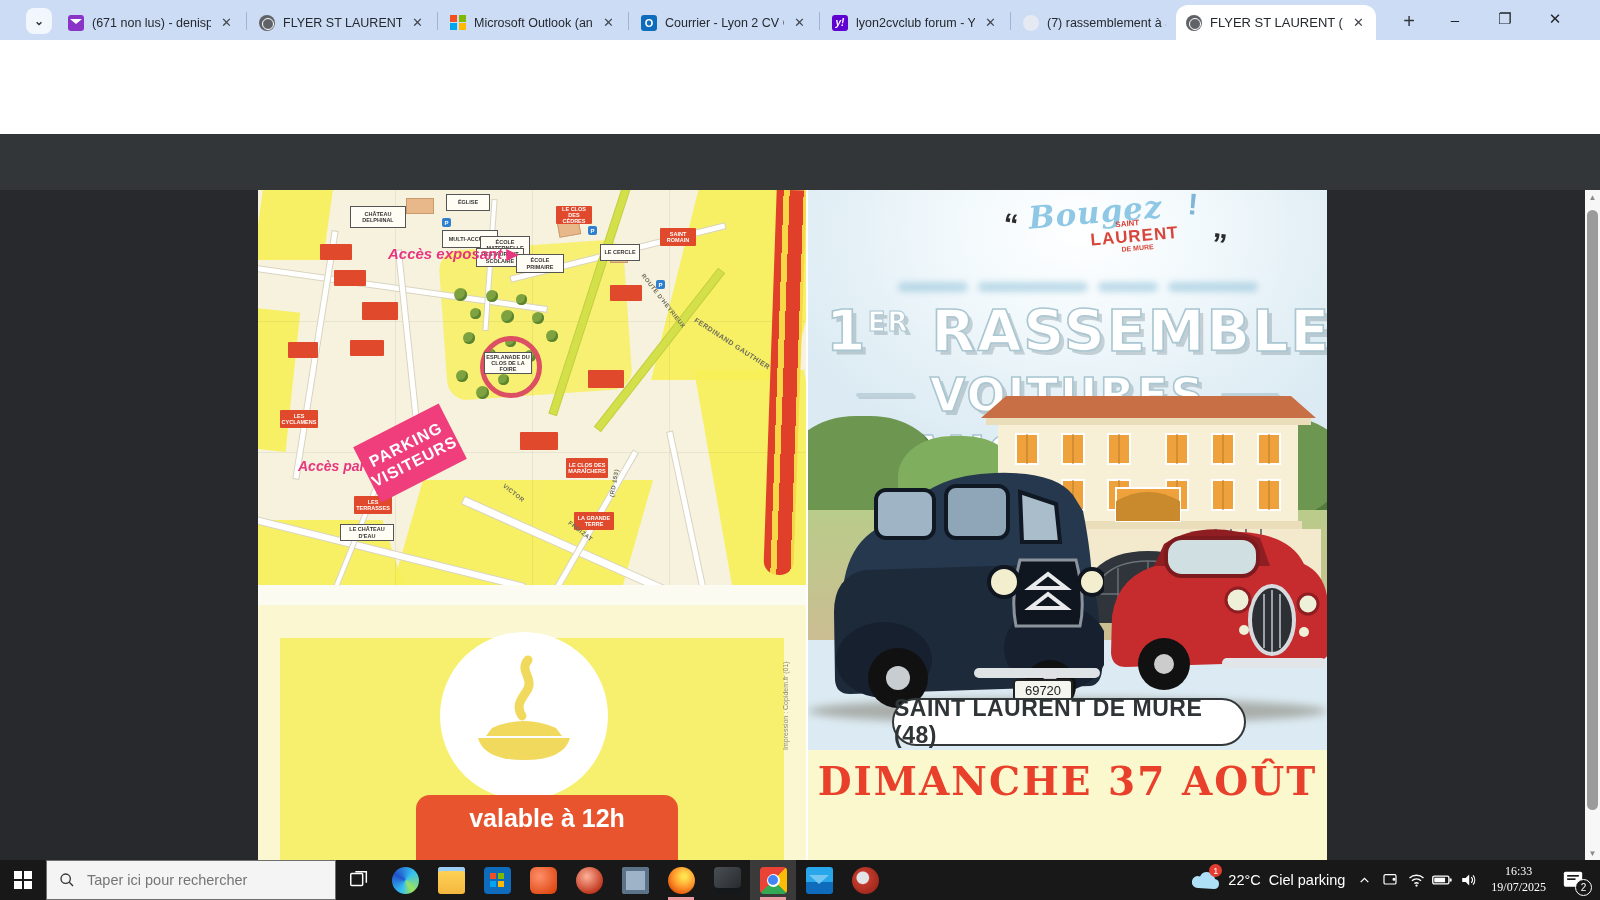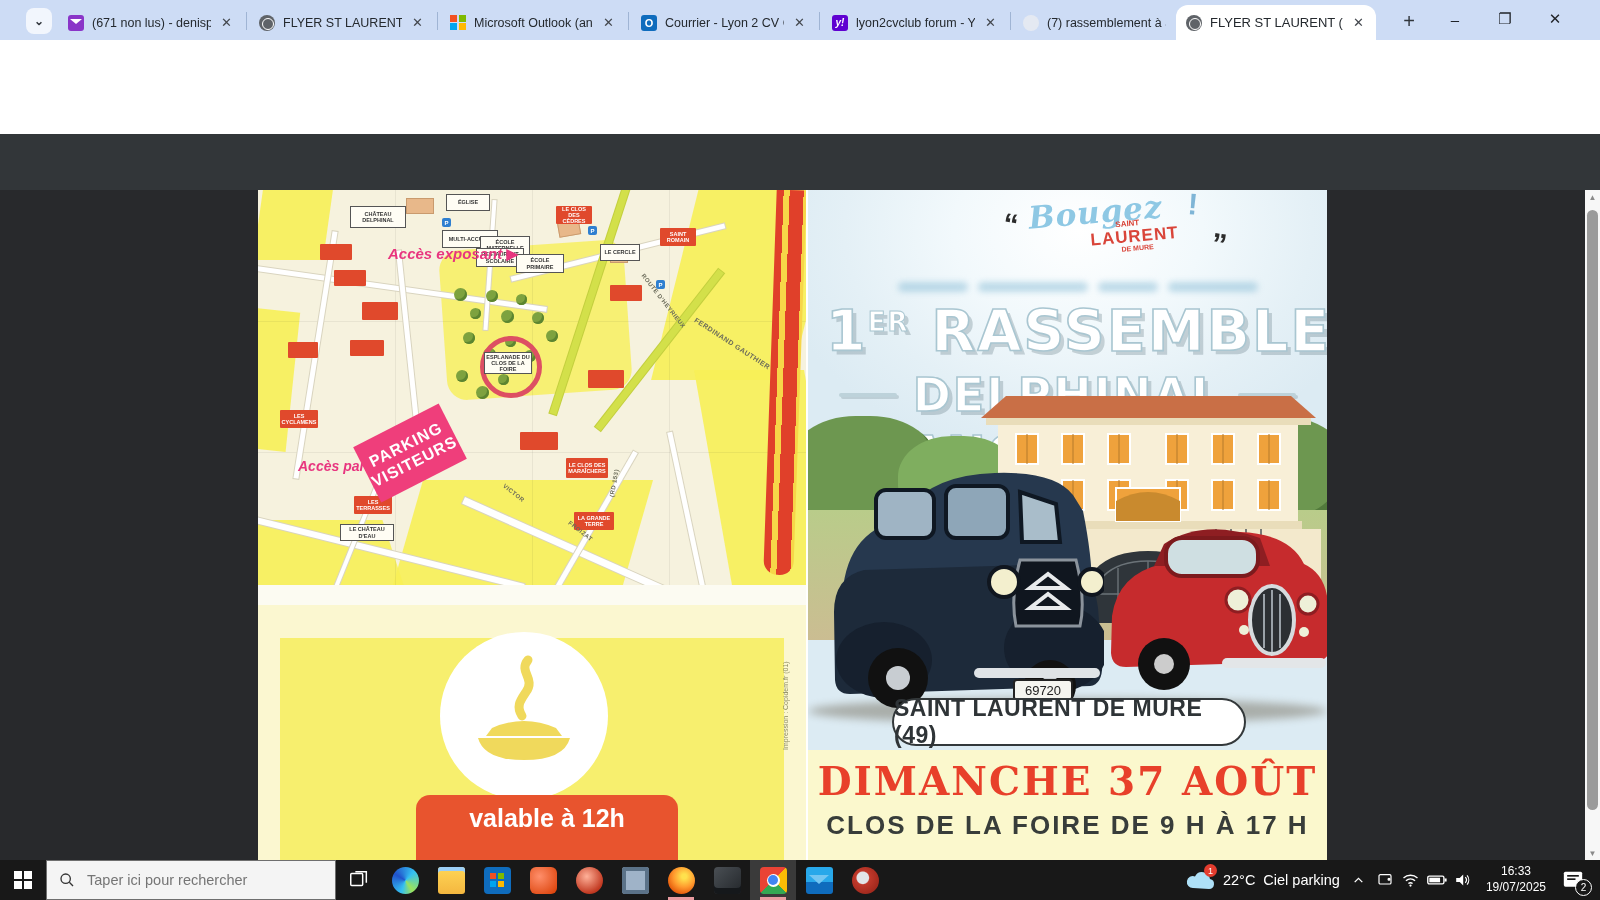--- a/index.html
+++ b/index.html
@@ -397,21 +397,21 @@
     <div class="abs blurline" style="left:90px;top:92px;">
       <i style="width:70px;"></i>
         <i style="width:110px;"></i>
         <i style="width:60px;"></i>
         <i style="width:90px;"></i>
     </div>
 
     <div class="abs ptitle" style="left:18px;top:108px;font-size:57px;"><span>1</span><sup style="font-size:26px;-webkit-text-stroke:1px #a9c6d1;">ER</sup><span> RASSEMBLEMENT</span></div>
     <div class="abs flex" style="left:0;top:178px;width:519px;justify-content:center;gap:16px;">
       <span class="dash" style="width:58px;"></span>
-      <span class="ptitle" style="position:static;font-size:46px;">DELPHINAL</span>
+      <span class="ptitle" style="position:static;font-size:46px;">VOITURES</span>
       <span class="dash" style="width:58px;"></span>
     </div>
     <div class="abs ptitle" style="left:0;top:236px;width:519px;text-align:center;font-size:46px;">ANCIENNES</div>
 
     <div class="abs treeblob" style="left:-20px;top:226px;width:150px;height:110px;"></div>
     <div class="abs treeblob" style="left:90px;top:246px;width:120px;height:90px;background:#7fae5f;"></div>
     <div class="abs treeblob" style="left:390px;top:226px;width:150px;height:110px;"></div>
     <div class="abs treeblob" style="left:330px;top:256px;width:110px;height:85px;background:#7fae5f;"></div>
     <div class="abs" style="left:0;top:320px;width:519px;height:130px;background:linear-gradient(#b9cc8a,#cbbd92);"></div>
 
@@ -514,23 +514,22 @@
       <circle cx="140" cy="122" r="5" fill="#eef0d8"></circle>
         <circle cx="200" cy="124" r="5" fill="#eef0d8"></circle>
       <circle cx="60" cy="156" r="26" fill="#111"></circle>
         <circle cx="60" cy="156" r="10" fill="#ccc"></circle>
       <rect x="118" y="150" width="104" height="10" rx="5" fill="#e3e6e8"></rect>
     </svg>
 
     <div class="abs" style="left:0;top:548px;width:519px;height:122px;">
       <div class="abs footer-band" style="left:0;top:12px;width:519px;height:110px;"></div>
     </div>
-    <div class="abs pill" style="left:84px;top:508px;width:350px;height:44px;font-size:23px;">SAINT LAURENT DE MURE (49)</div>
+    <div class="abs pill" style="left:84px;top:508px;width:350px;height:44px;font-size:23px;">SAINT LAURENT DE MURE (48)</div>
     <div class="abs datez" style="left:0;top:568px;width:519px;text-align:center;font-size:39px;">DIMANCHE 37 AOÛT</div>
-    <div class="abs detz" style="left:0;top:620px;width:519px;text-align:center;font-size:26px;">CLOS DE LA FOIRE DE 9 H À 17 H</div>
   </div>
 
   <div class="abs scrollbar"></div>
   <div class="abs sb-arrow" style="top:190px;">▲</div>
   <div class="abs sb-thumb"></div>
   <div class="abs sb-arrow" style="top:846px;">▼</div>
 
   <div class="abs taskbar">
     <div class="tb-ic">
         <span class="startlogo">
@@ -637,21 +636,21 @@
           <rect x="23" y="5" width="2.5" height="4" fill="#fff" stroke="none"></rect>
           <rect x="3" y="4" width="14" height="6" fill="#fff" stroke="none"></rect>
         </svg>
     </div>
     <div class="trayic">
       <svg width="17" height="14" viewBox="0 0 24 20" fill="#fff">
           <polygon points="3,7 8,7 13,2 13,18 8,13 3,13"></polygon>
           <path d="M16 6a6 6 0 0 1 0 8M18.5 3.5a10 10 0 0 1 0 13" fill="none" stroke="#fff" stroke-width="1.7"></path>
         </svg>
     </div>
-    <div class="clock" style="margin:0 10px;">
+    <div class="clock" style="margin:0 10px;font-family:Liberation Serif, serif;">
       <div>16:33</div>
       <div>19/07/2025</div>
     </div>
     <div class="trayic" style="margin-right:10px;position:relative;width:34px;">
       <svg width="22" height="20" viewBox="0 0 26 24">
           <rect x="2" y="2" width="22" height="18" rx="2" fill="#fff"></rect>
           <line x1="6" y1="7" x2="20" y2="7" stroke="#181818" stroke-width="2"></line>
           <line x1="6" y1="11" x2="16" y2="11" stroke="#181818" stroke-width="2"></line>
         </svg>
       <span style="position:absolute;right:-2px;bottom:4px;width:15px;height:15px;border:1.5px solid #fff;border-radius:50%;color:#fff;font-size:10px;display:flex;align-items:center;justify-content:center;background:#181818;">2</span>

